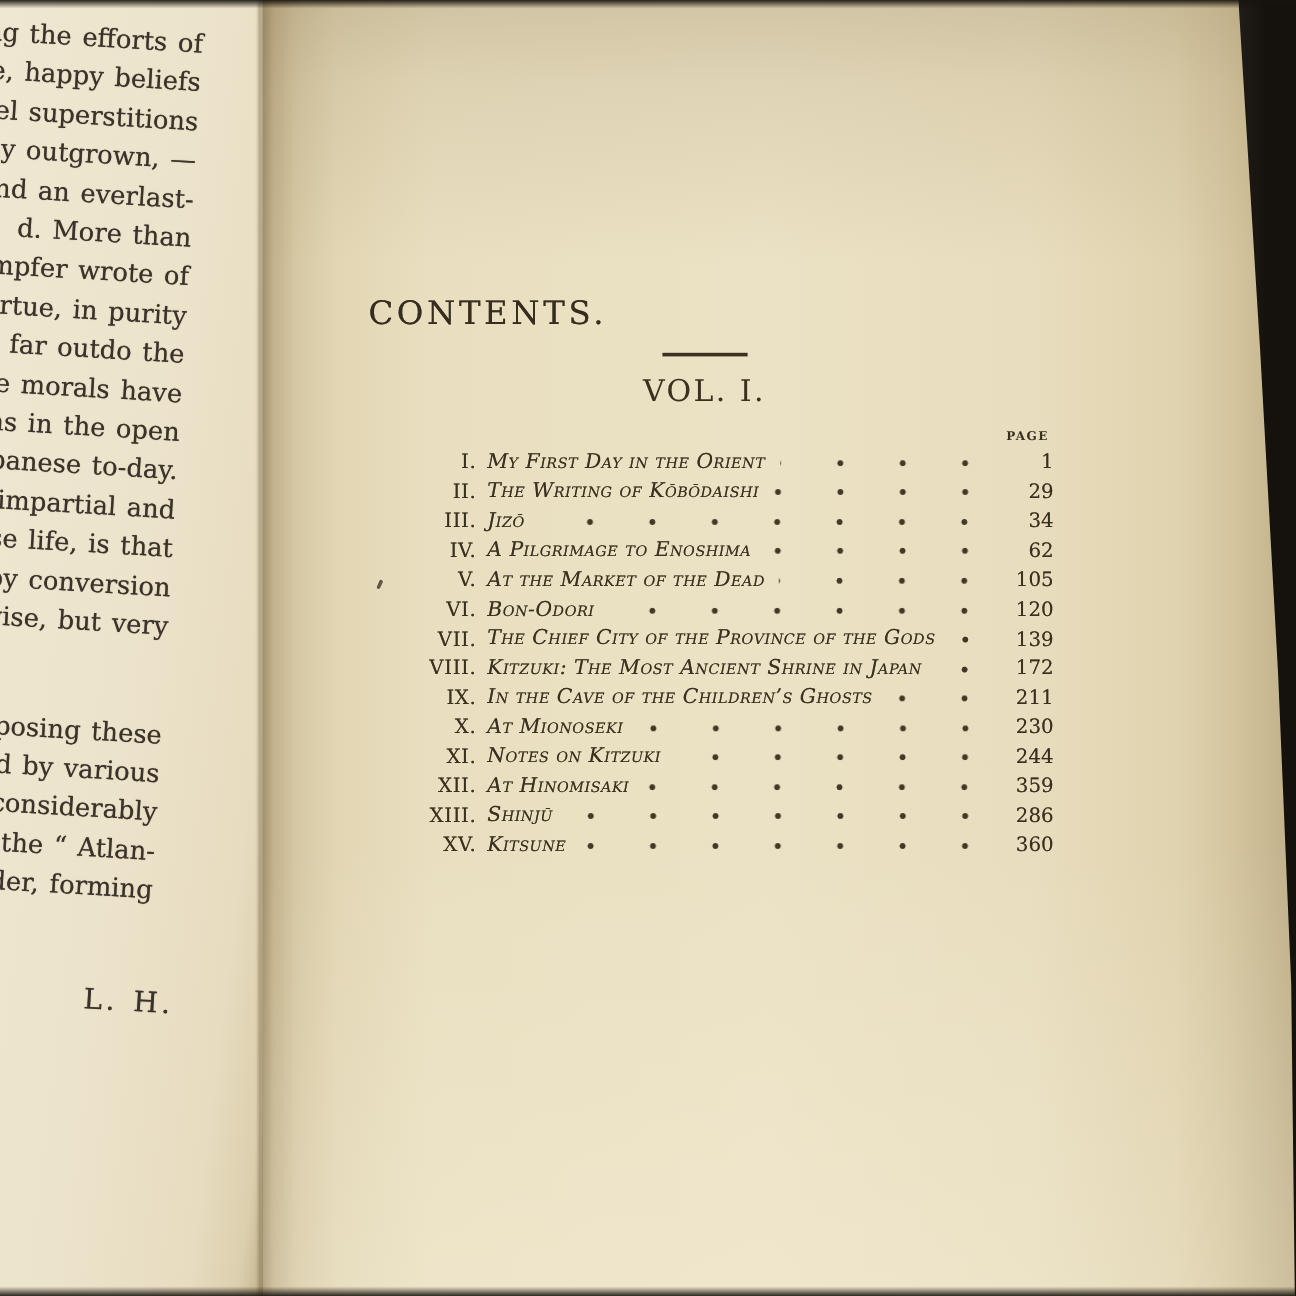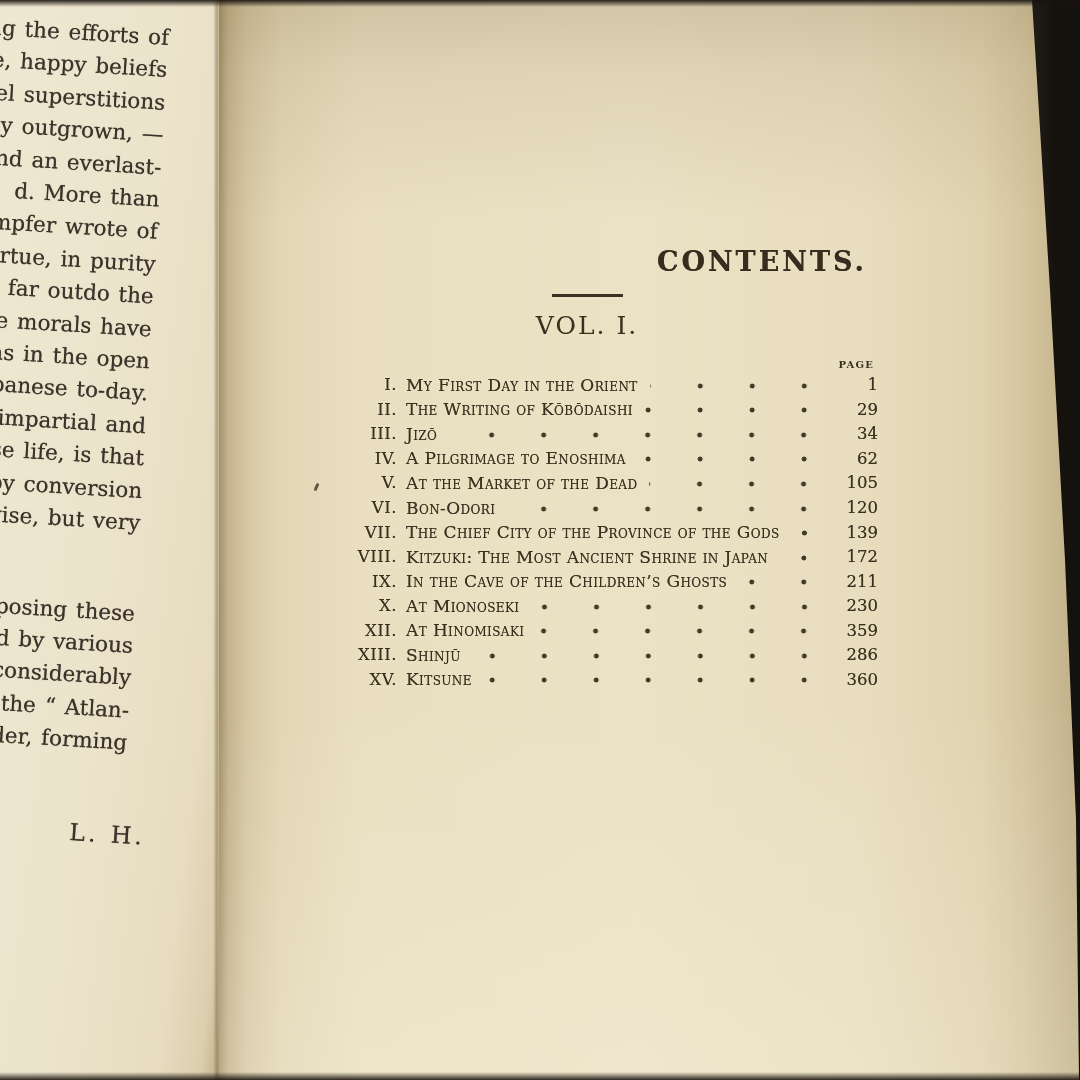--- a/index.html
+++ b/index.html
@@ -73,26 +73,25 @@
     background: linear-gradient(to bottom, rgba(24,19,13,.92), rgba(24,19,13,0));
   }
   .edge-vignette-bottom {
     position: absolute; left: 0; bottom: 0; width: 100%; height: 8px;
     background: linear-gradient(to top, rgba(24,19,13,.9), rgba(24,19,13,0));
   }
 
   
   .contents { position: absolute; left: 318px; top: 0; width: 560px; color: #39301f; }
   .toc-title {
-    margin-top: 246px; text-align: right;
+    margin-top: 246px; text-align: left;
     font-size: 27px; letter-spacing: 3px;
     transform: translateX(-11px);
     color: #362d1e;
     text-shadow: 0 0 .5px rgba(54,45,30,.7);
-    font-weight: bold;
   }
   .rule {
     width: 71px; height: 2.5px; background: #3a3122;
     margin: 17px auto 0; transform: translateX(-11px);
   }
   .volume {
     margin-top: 14px; text-align: center;
     font-size: 25px; letter-spacing: 2px;
     transform: translateX(-11px);
   }
@@ -106,21 +105,21 @@
     height: 24.55px; white-space: nowrap;
     text-shadow: 0 0 .5px rgba(54,45,30,.6);
   }
   .toc-num {
     width: 79px; flex: none; text-align: right; padding-right: 9px;
     font-size: 16.5px; letter-spacing: .5px;
   }
   .toc-title-text {
     flex: none;
     font-variant-caps: small-caps;
-    font-size: 17px; letter-spacing: .4px;
+    font-size: 17px; letter-spacing: .4px; font-style: italic;
   }
   .toc-leader {
     flex: 1; min-width: 0; height: 8px;
     margin: 2px 2px 0 12px;
     background-image: radial-gradient(circle, rgba(52,42,26,.92) 2.1px, rgba(52,42,26,0) 2.8px);
     background-size: 52px 8px;
     background-repeat: repeat-x;
     background-position: right center;
   }
   .toc-page { width: 46px; flex: none; text-align: right; font-size: 16.5px; }
@@ -232,20 +231,26 @@
           <span class="toc-leader"></span>
           <span class="toc-page">211</span>
         </div>
         <div class="toc-row">
           <span class="toc-num">X.</span>
           <span class="toc-title-text">At Mionoseki</span>
           <span class="toc-leader"></span>
           <span class="toc-page">230</span>
         </div>
         <div class="toc-row">
+          <span class="toc-num">XI.</span>
+          <span class="toc-title-text">Notes on Kitzuki</span>
+          <span class="toc-leader"></span>
+          <span class="toc-page">244</span>
+        </div>
+        <div class="toc-row">
           <span class="toc-num">XII.</span>
           <span class="toc-title-text">At Hinomisaki</span>
           <span class="toc-leader"></span>
           <span class="toc-page">359</span>
         </div>
         <div class="toc-row">
           <span class="toc-num">XIII.</span>
           <span class="toc-title-text">Shinjū</span>
           <span class="toc-leader"></span>
           <span class="toc-page">286</span>

